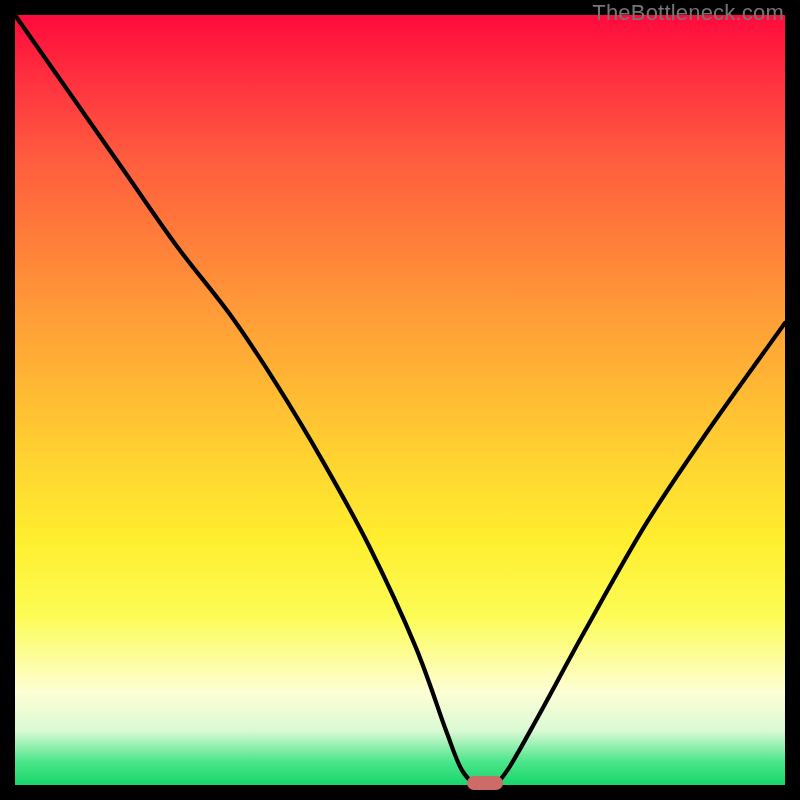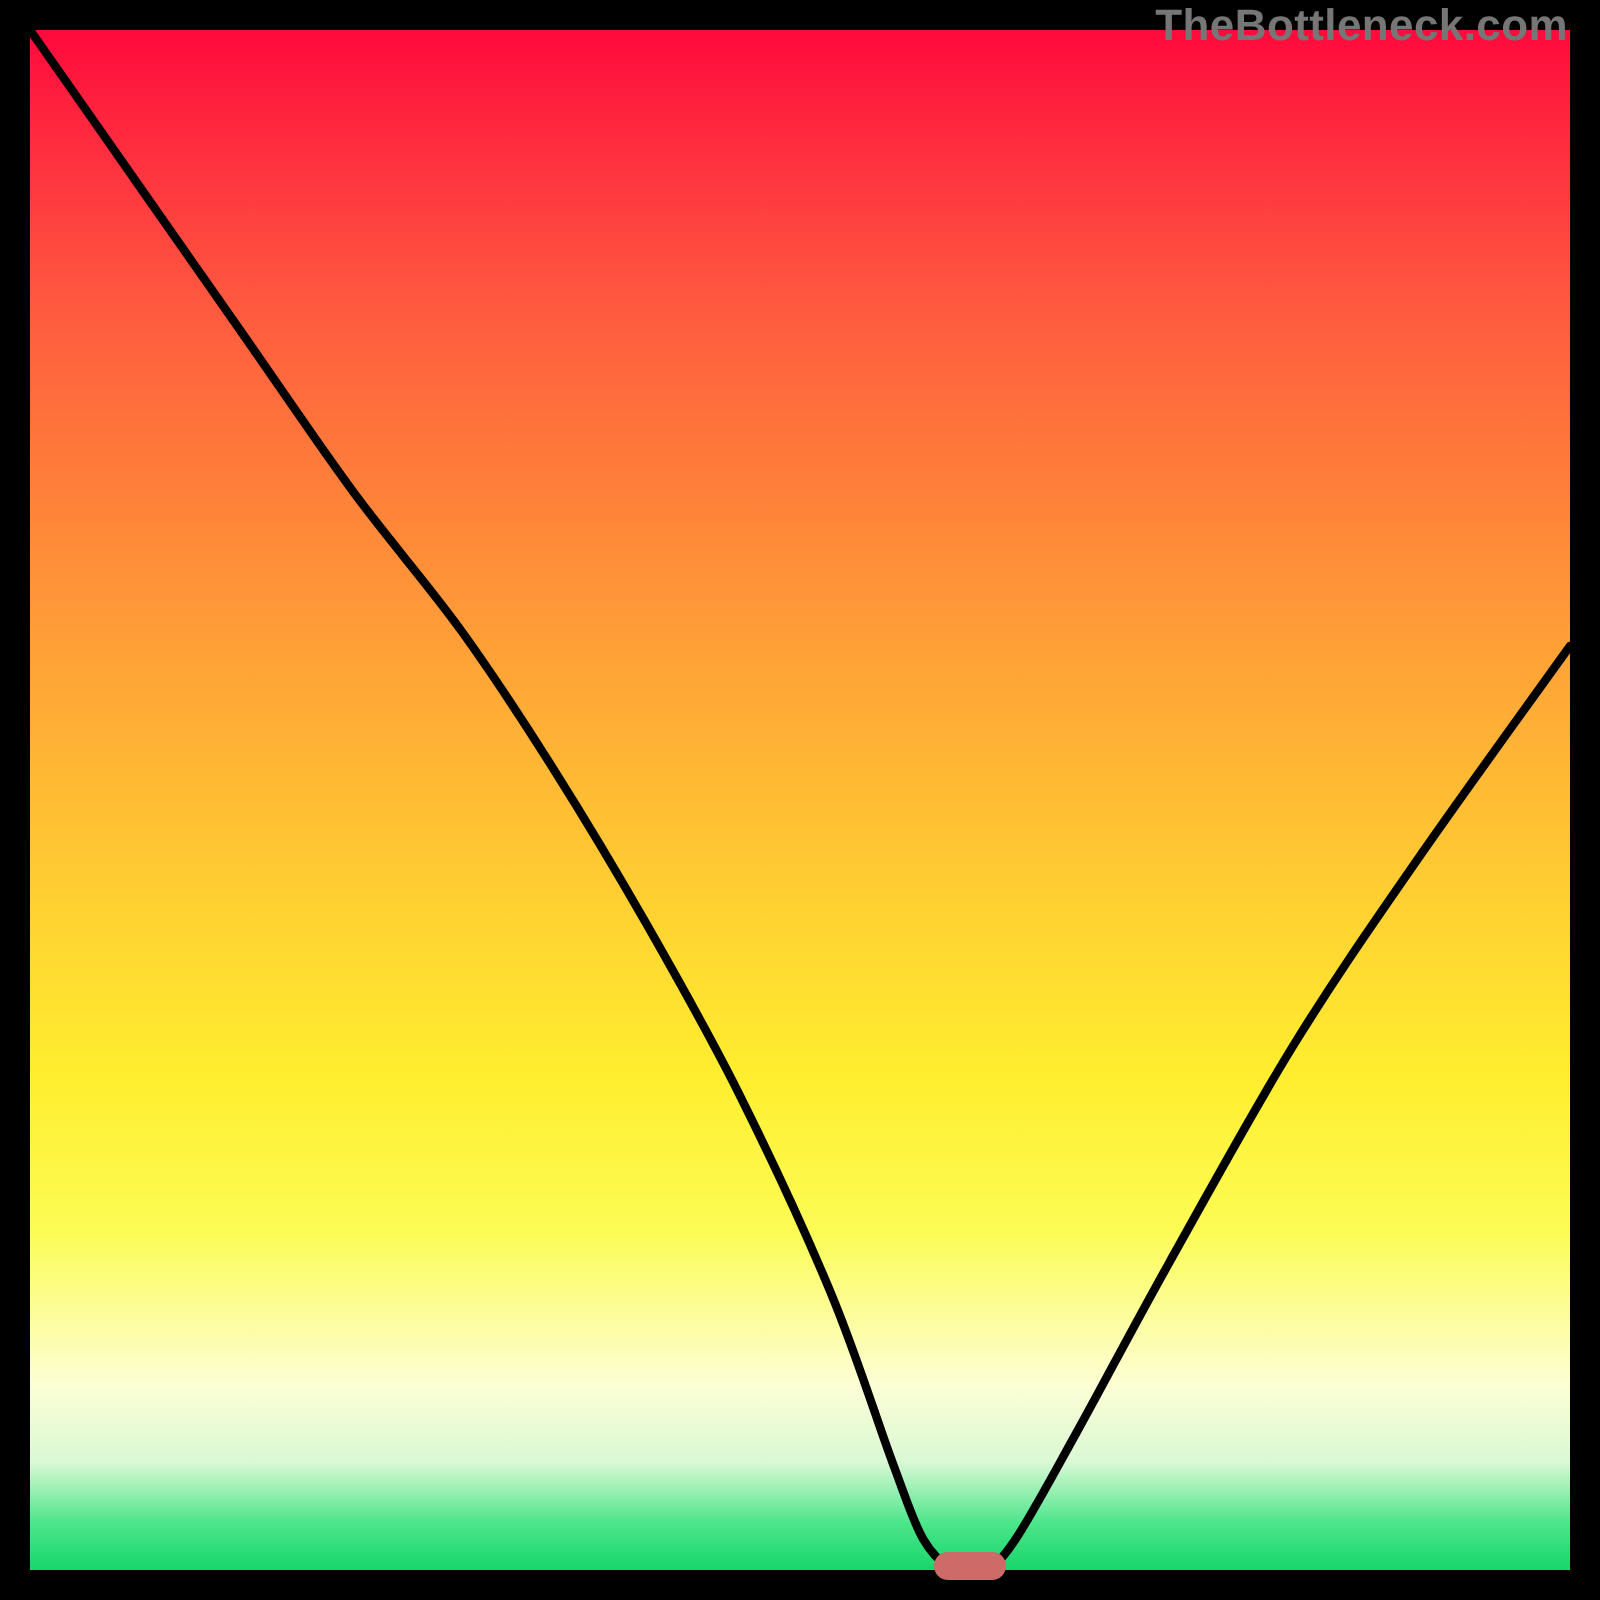--- a/index.html
+++ b/index.html
@@ -40,21 +40,21 @@
       #4be58a 97%,
       #17d66b 100%
     );
   }
   .watermark {
     position: absolute;
     top: 0px;
     right: 16px;
     color: #767676;
     font-size: 22px;
-    font-weight: 700;
+    font-weight: 400;
     letter-spacing: 0.2px;
     user-select: none;
   }
   svg.curve {
     position: absolute;
     left: 0;
     top: 0;
     width: 770px;
     height: 770px;
   }

